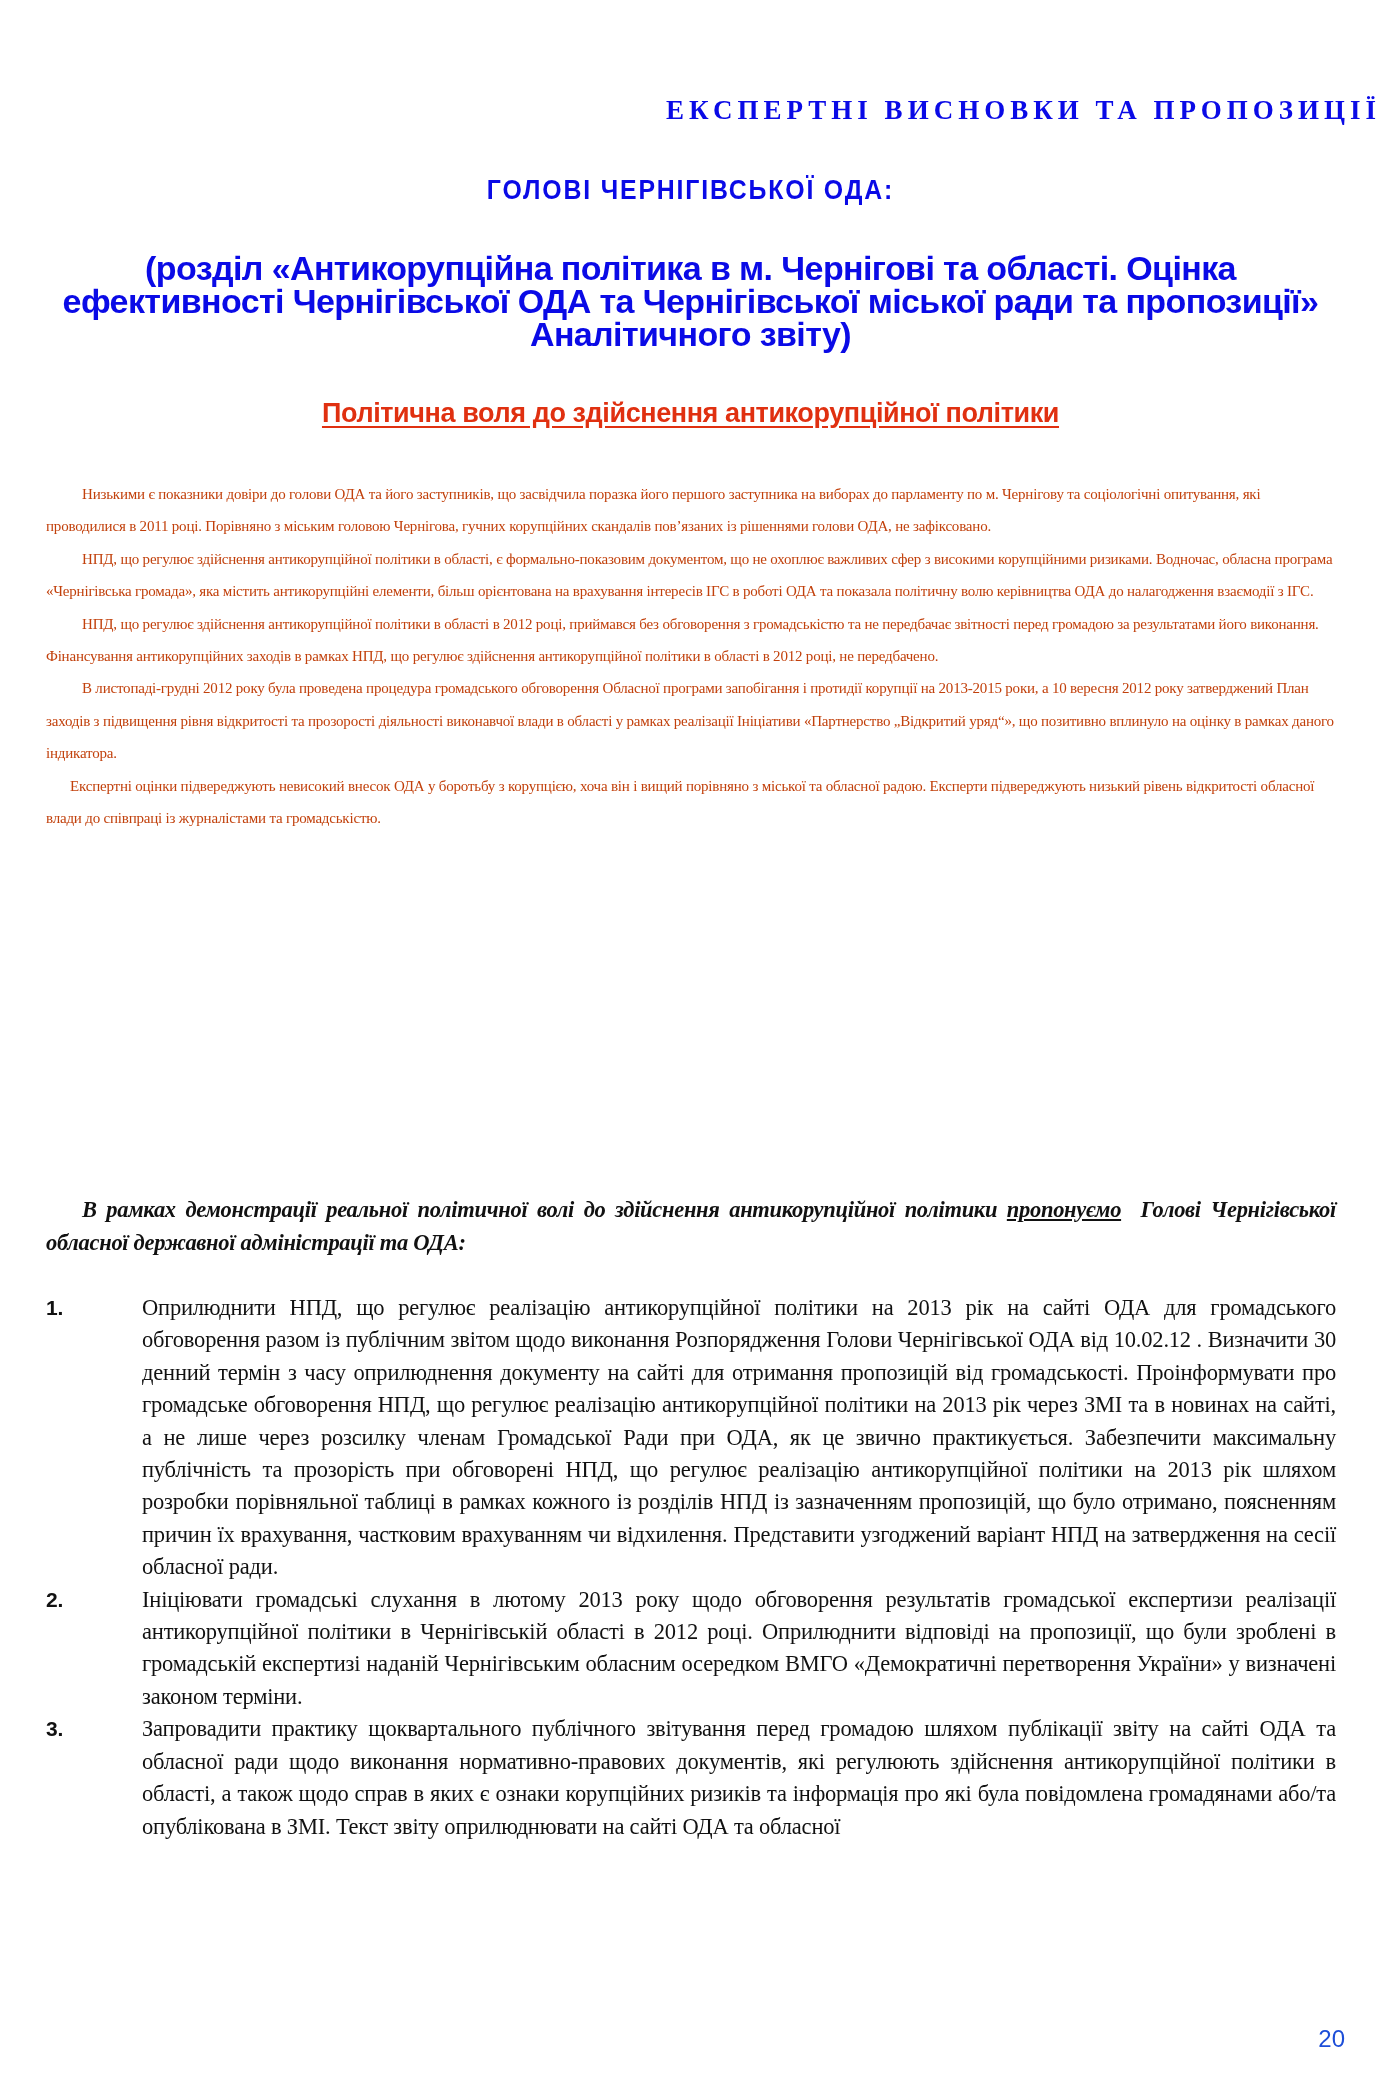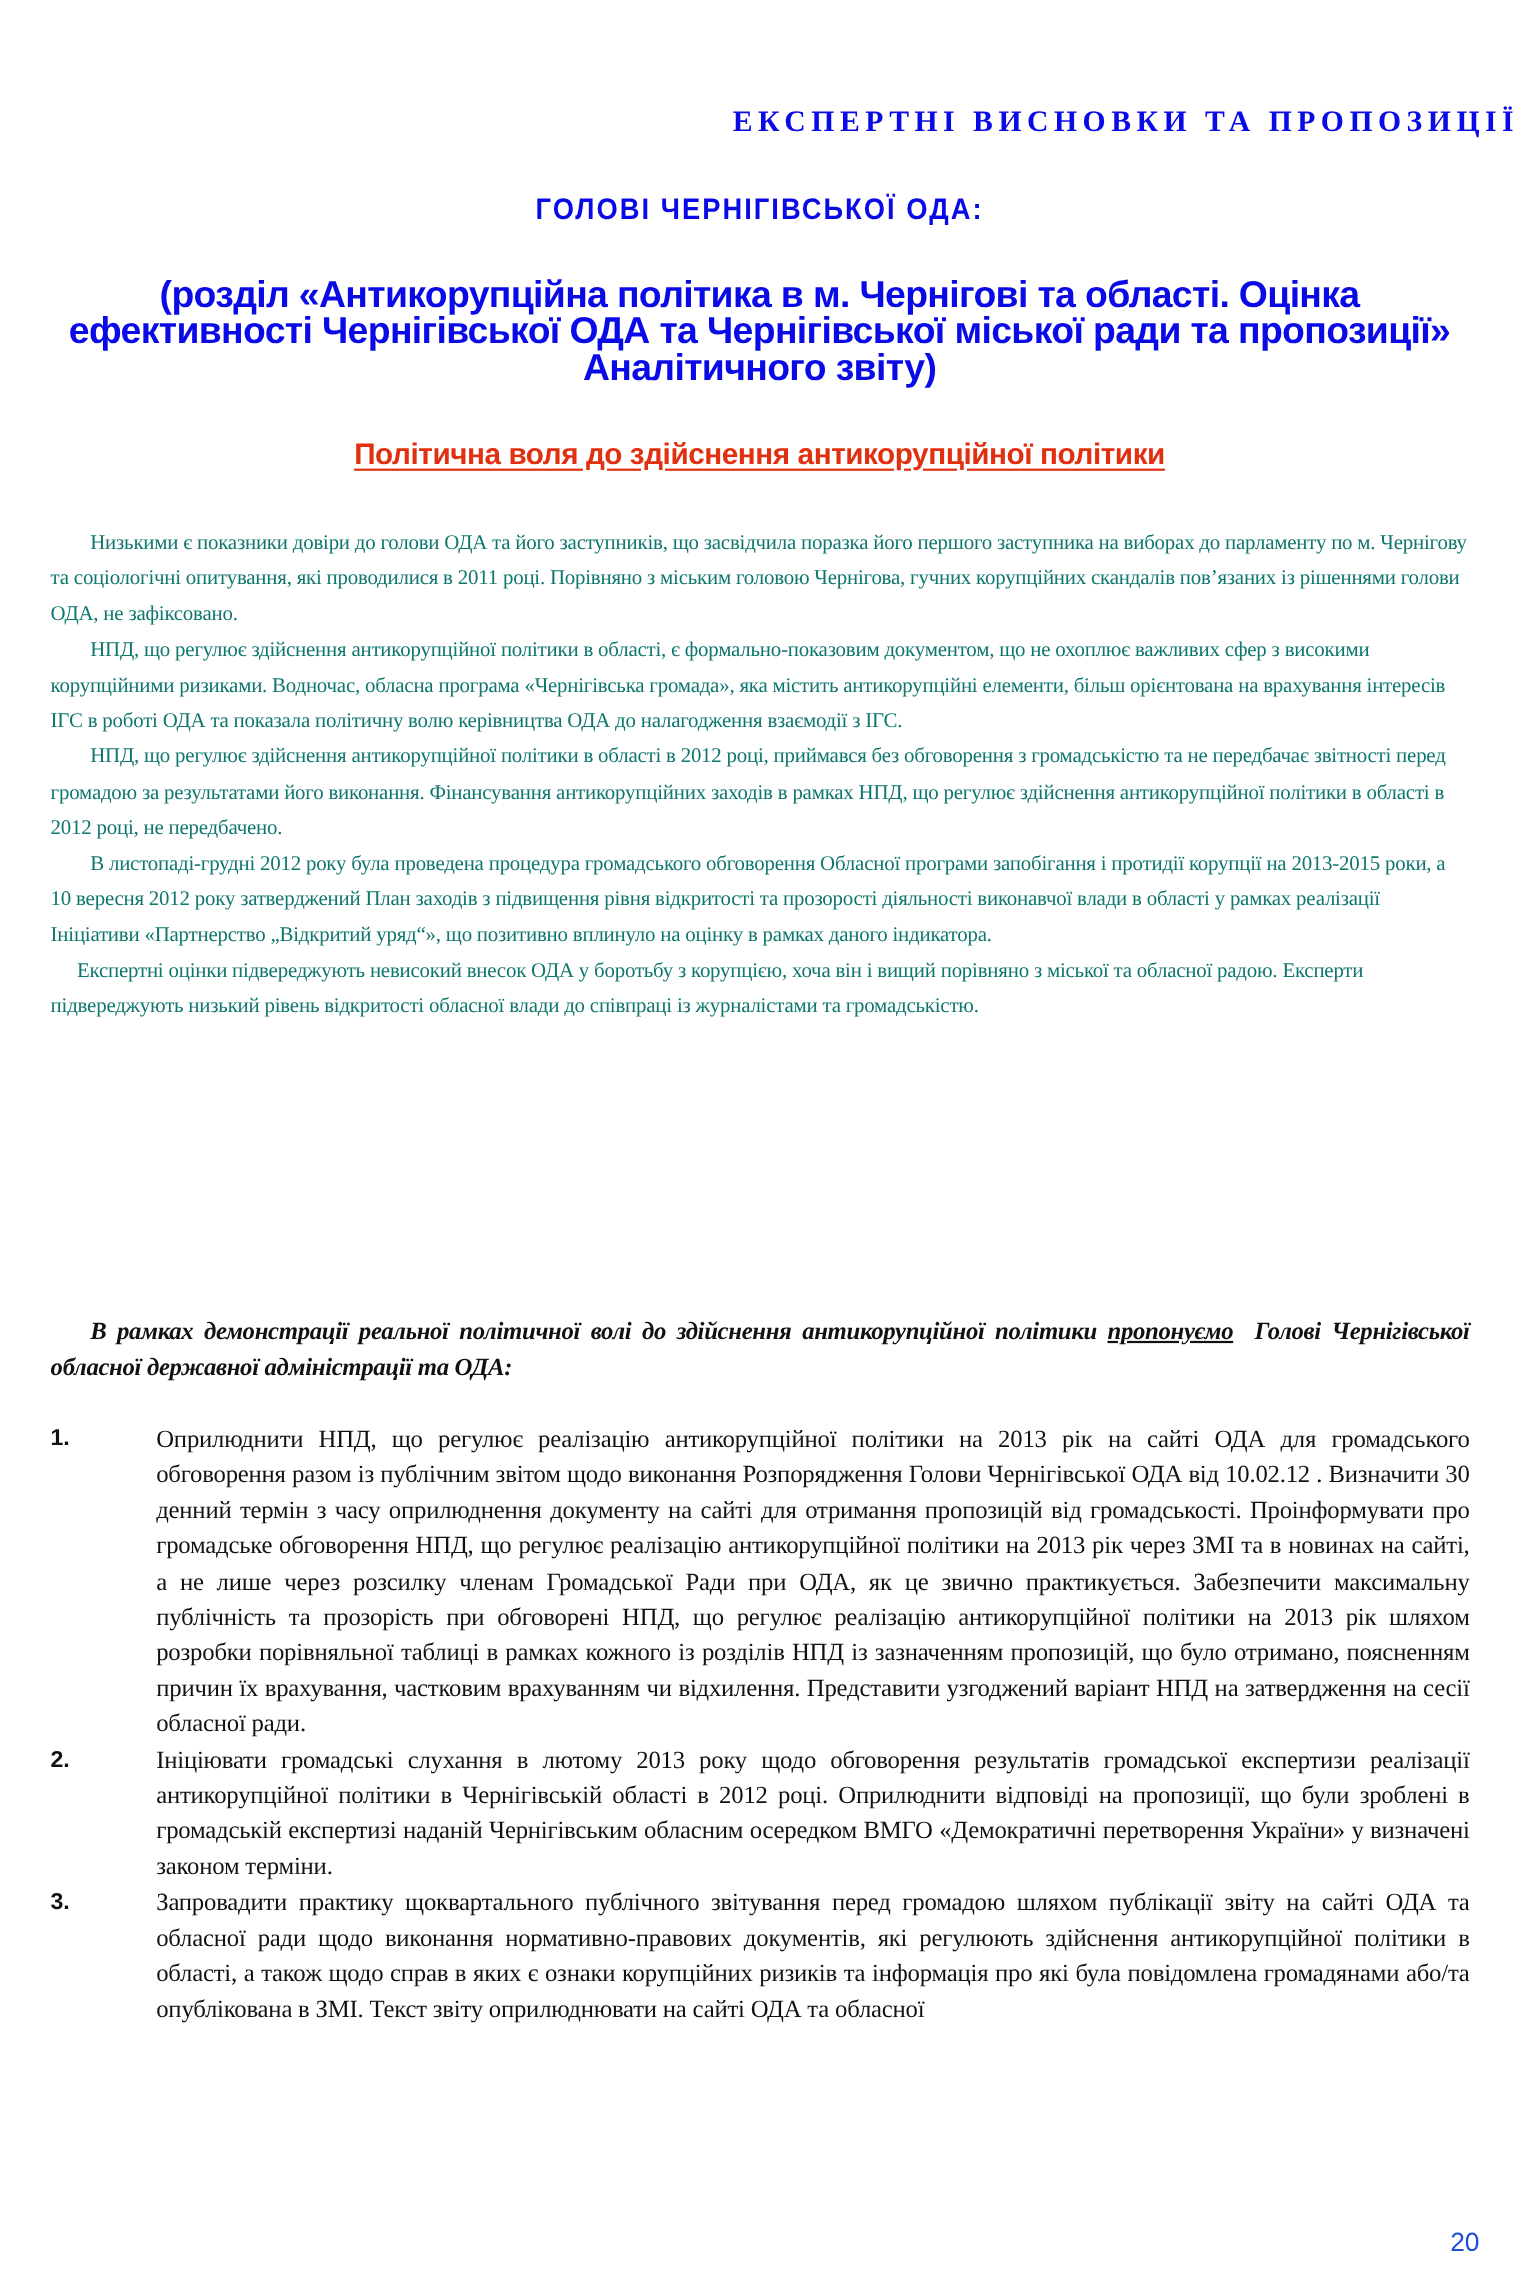--- a/index.html
+++ b/index.html
@@ -23,22 +23,22 @@
     }
     .section-title {
       position: absolute; top: 398px; left: 0; width: 1381px; text-align: center;
       font-family: "Liberation Sans", sans-serif; font-weight: bold; font-size: 27px;
       color: #e03010; text-decoration: underline; text-underline-offset: 4px;
       letter-spacing: -0.4px;
     }
 
     .body-text {
       position: absolute; left: 46px; width: 1290px;
-      font-family: "Liberation Serif", serif; font-size: 19px; line-height: 32.4px;
-      color: #0f766e; letter-spacing: -0.2px;
+      font-family: "Liberation Serif", serif; font-size: 15px; line-height: 32.4px;
+      color: #c2410c; letter-spacing: -0.2px;
     }
     .body-text p { margin: 0; text-indent: 36px; }
     .body-text p.small-indent { text-indent: 24px; }
 
     .proposal-intro {
       position: absolute; top: 1193px; left: 46px; width: 1290px;
       font-family: "Liberation Serif", serif; font-style: italic; font-weight: bold;
       font-size: 22.5px; line-height: 33px; color: #111; text-align: justify;
       text-align-last: left; letter-spacing: -0.3px;
     }

